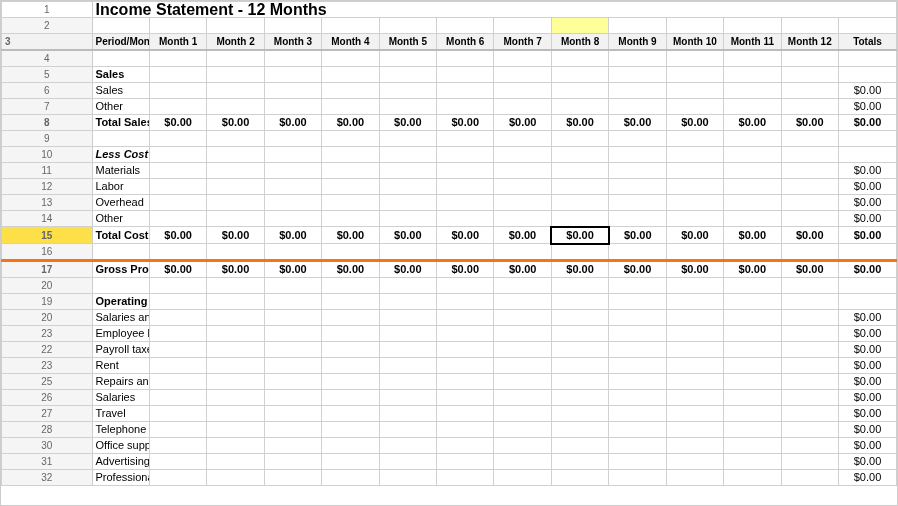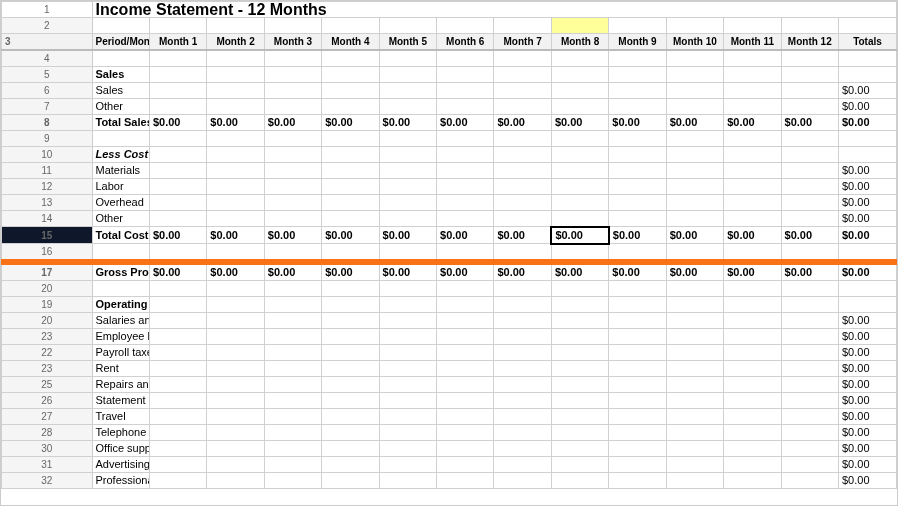--- a/index.html
+++ b/index.html
@@ -46,30 +46,30 @@
       background: #fff;
     }
     .title-row td {
       background: #fff;
     }
     .total-row td {
       font-weight: bold;
     }
     .gross-profit-row td {
       font-weight: bold;
-      border-top: 6px solid #f97316;
+      border-top: 3px solid #f97316;
     }
     .highlighted-cell {
       border: 2px solid #000 !important;
     }
     .yellow-bg {
       background: #ffff99 !important;
     }
     .value-cell {
-      text-align: left;
+      text-align: center;
     }
     .label-cell {
       text-align: left;
     }
     .col-header-row td {
       background: #f2f2f2;
       font-weight: bold;
       font-size: 10px;
       text-align: center;
       border-bottom: 2px solid #bbb;
@@ -318,21 +318,21 @@
           <td class="col-month"></td>
           <td class="col-month"></td>
           <td class="col-month"></td>
           <td class="col-month"></td>
           <td class="col-month"></td>
           <td class="col-month"></td>
       <td class="col-totals value-cell">$0.00</td>
     </tr>
 
     <tr class="total-row">
-      <td class="row-num" style="background:#0f172a">15</td>
+      <td class="row-num" style="background:#fde047">15</td>
       <td class="col-a">Total Cost of Goods Sold</td>
       <td class="col-month value-cell">$0.00</td>
       <td class="col-month value-cell">$0.00</td>
       <td class="col-month value-cell">$0.00</td>
       <td class="col-month value-cell">$0.00</td>
       <td class="col-month value-cell">$0.00</td>
       <td class="col-month value-cell">$0.00</td>
       <td class="col-month value-cell">$0.00</td>
       <td class="col-month value-cell highlighted-cell">$0.00</td>
       <td class="col-month value-cell">$0.00</td>
@@ -494,21 +494,21 @@
           <td class="col-month"></td>
           <td class="col-month"></td>
           <td class="col-month"></td>
           <td class="col-month"></td>
           <td class="col-month"></td>
           <td class="col-month"></td>
       <td class="col-totals value-cell">$0.00</td>
     </tr>
     <tr>
       <td class="row-num">26</td>
-      <td class="col-a">Statement</td>
+      <td class="col-a">Salaries</td>
       <td class="col-month"></td>
           <td class="col-month"></td>
           <td class="col-month"></td>
           <td class="col-month"></td>
           <td class="col-month"></td>
           <td class="col-month"></td>
           <td class="col-month"></td>
           <td class="col-month"></td>
           <td class="col-month"></td>
           <td class="col-month"></td>

